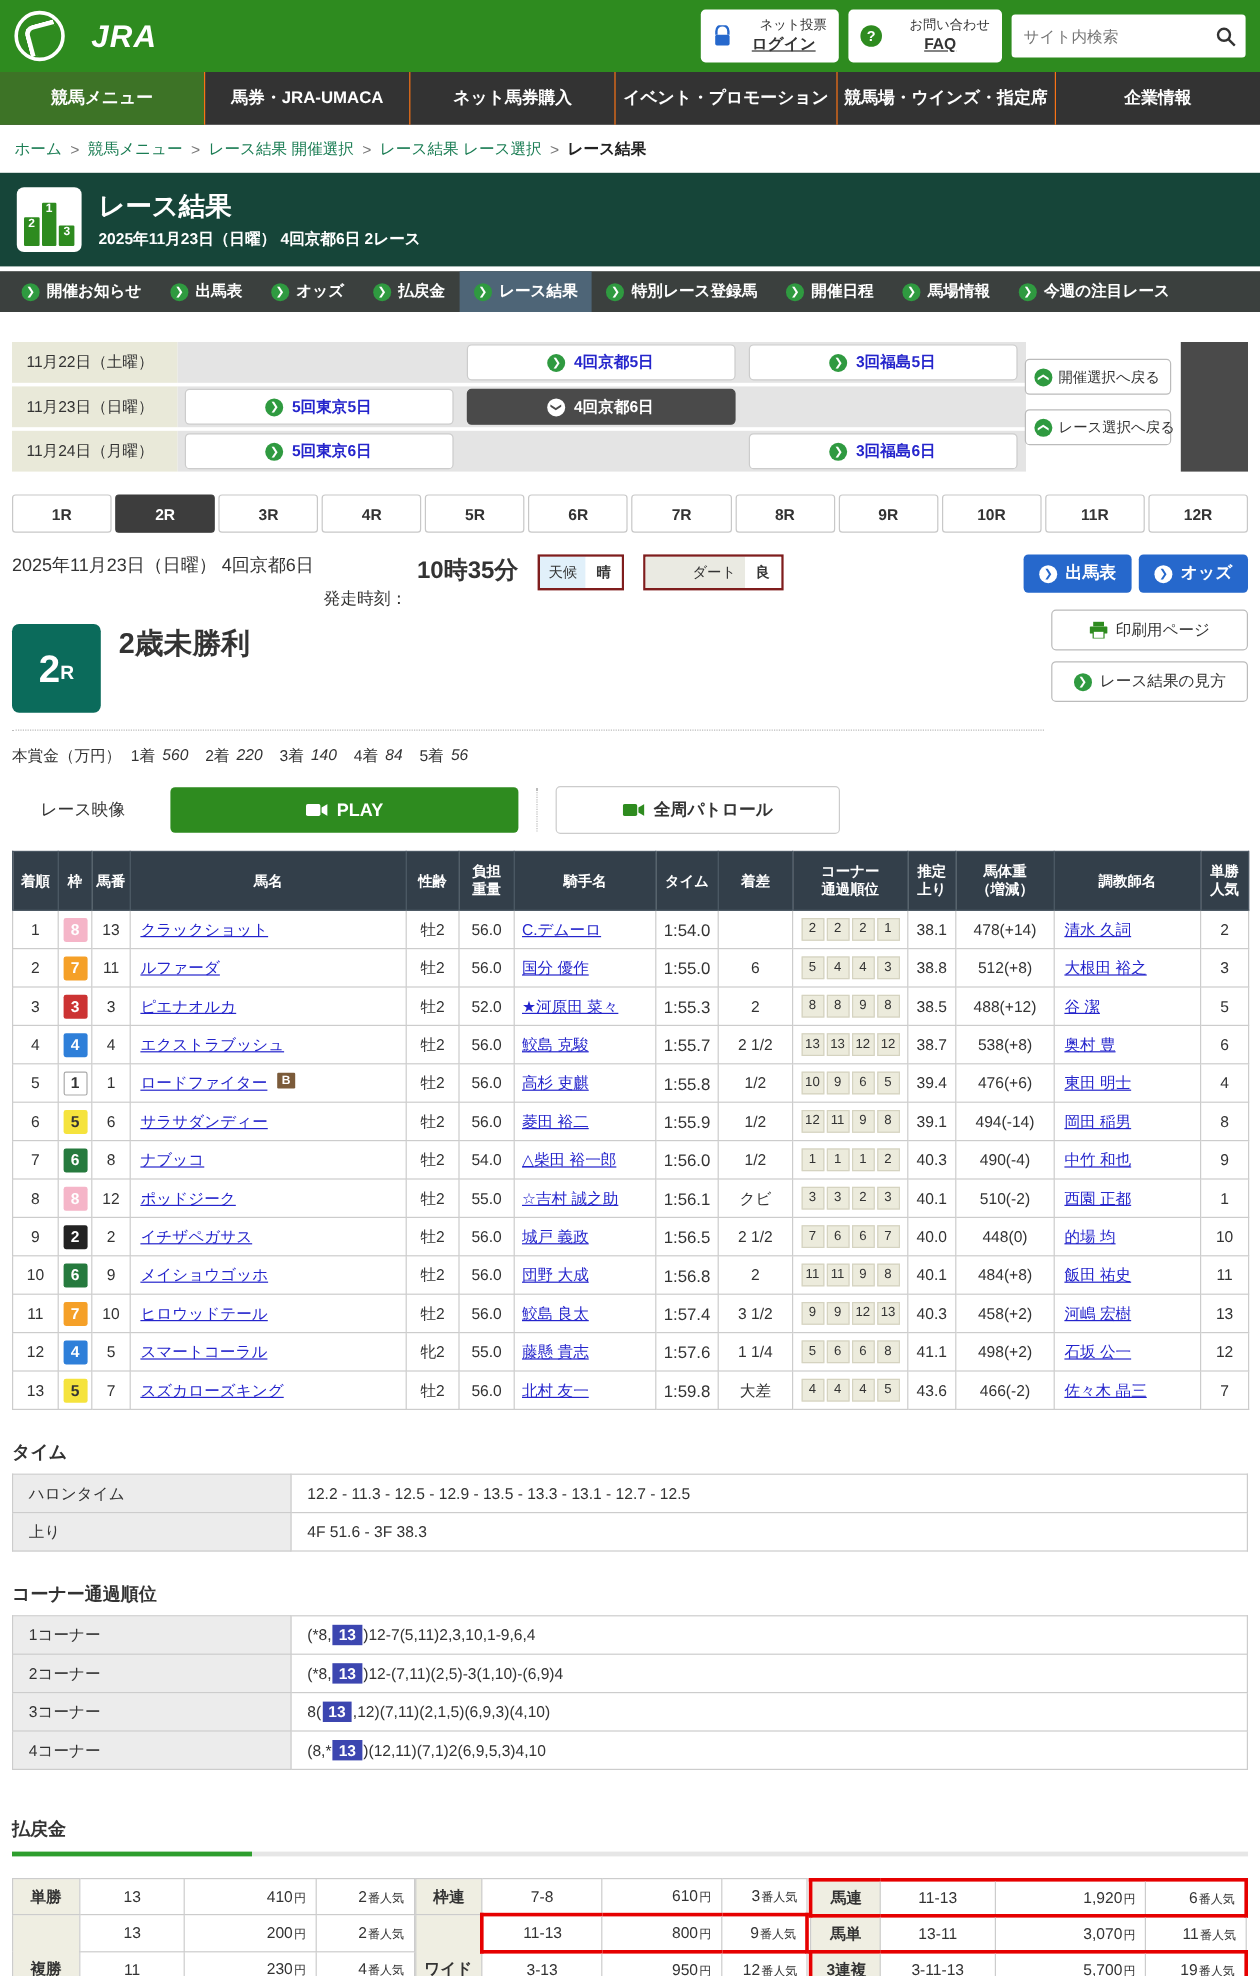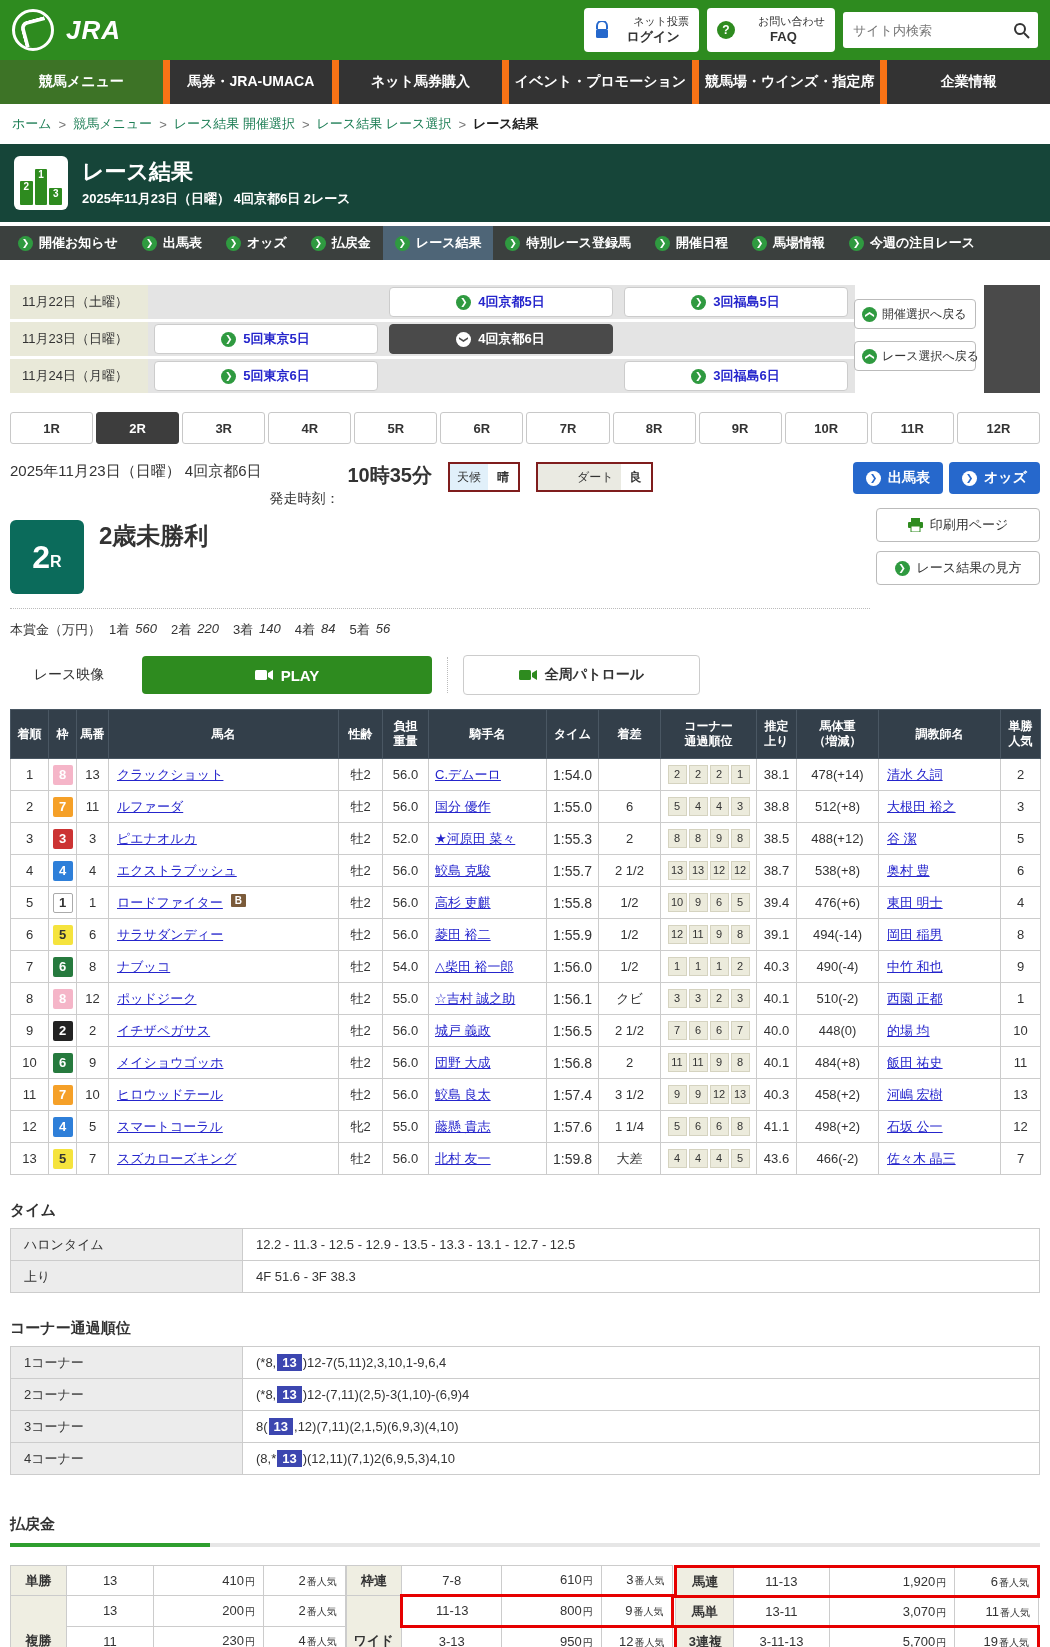--- a/index.html
+++ b/index.html
@@ -1,32 +1,32 @@
 <!DOCTYPE html>
 <html><head>
 <meta charset="utf-8">
 <style>
   html,body{margin:0;padding:0;}
   body{width:1050px;height:1647px;overflow:hidden;background:#fff;color:#333;
        font-family:"Liberation Sans","DejaVu Sans",sans-serif;font-size:13px;}
   .hdr{height:60px;background:#2e8b1f;display:flex;align-items:center;padding:0 12px;box-sizing:border-box;}
-  .logo{display:flex;align-items:center;gap:12px;color:#fff;cursor:pointer;}
+  .logo{display:flex;align-items:center;gap:22px;color:#fff;cursor:pointer;}
   .logo-mark{width:42px;height:42px;border:3px solid #fff;border-radius:50%;box-sizing:border-box;position:relative;}
   .logo-mark::after{content:"";position:absolute;left:7px;top:7px;width:22px;height:22px;border-left:4px solid #fff;border-top:4px solid #fff;border-radius:8px 0 0 0;transform:rotate(-15deg);}
   .logo-txt{font-size:26px;font-weight:bold;font-style:italic;letter-spacing:1px;}
   .hdr-right{margin-left:auto;display:flex;gap:8px;align-items:center;}
   .hdr-btn{background:#fff;border-radius:4px;height:44px;display:flex;align-items:center;gap:7px;padding:0 10px;cursor:pointer;}
   .hdr-btn .col{display:flex;flex-direction:column;align-items:center;line-height:1.25;}
   .hdr-btn .l1{font-size:11px;margin-left:16px;}
-  .hdr-btn .l2{font-size:13px;font-weight:bold;}
+  .hdr-btn .l2{font-size:13px;font-weight:bold;text-decoration:underline;}
   .qmark{width:18px;height:18px;border-radius:50%;background:#2e8b1f;color:#fff;font-weight:bold;font-size:12px;text-align:center;line-height:18px;}
   .search{background:#fff;height:36px;width:195px;display:flex;align-items:center;border-radius:3px;padding:0 8px;box-sizing:border-box;}
   .search input{border:none;outline:none;flex:1;font-size:13px;font-family:inherit;min-width:0;}
   .gnav{height:44px;background:#333;display:flex;}
-  .nav-item{flex:1;color:#fff;font-weight:bold;font-size:14px;display:flex;align-items:center;justify-content:center;border-left:7px solid #f97316;cursor:pointer;white-space:nowrap;padding:0 6px;}
+  .nav-item{flex:1;color:#fff;font-weight:bold;font-size:14px;display:flex;align-items:center;justify-content:center;border-left:1px solid #f97316;cursor:pointer;white-space:nowrap;padding:0 6px;}
   .nav-item:first-child{border-left:none;}
   .nav-item.active{background:#3d7326;}
   .crumbs{padding:11px 12px;font-size:13px;display:flex;gap:7px;align-items:center;}
   .crumb{color:#1b7d54;cursor:pointer;}
   .crumb-sep{color:#777;}
   .crumb-last{font-weight:bold;color:#222;}
   .titleband{height:78px;background:#164539;display:flex;align-items:center;padding:0 14px;gap:14px;}
   .podium{width:54px;height:54px;background:#fff;border-radius:6px;display:flex;align-items:flex-end;justify-content:center;gap:2px;padding:5px 6px;box-sizing:border-box;}
   .pod{width:13px;background:#2e8b1f;color:#fff;font-size:10px;font-weight:bold;text-align:center;border-radius:1px;}
   .pod-0{height:24px;} .pod-1{height:36px;} .pod-2{height:17px;}

